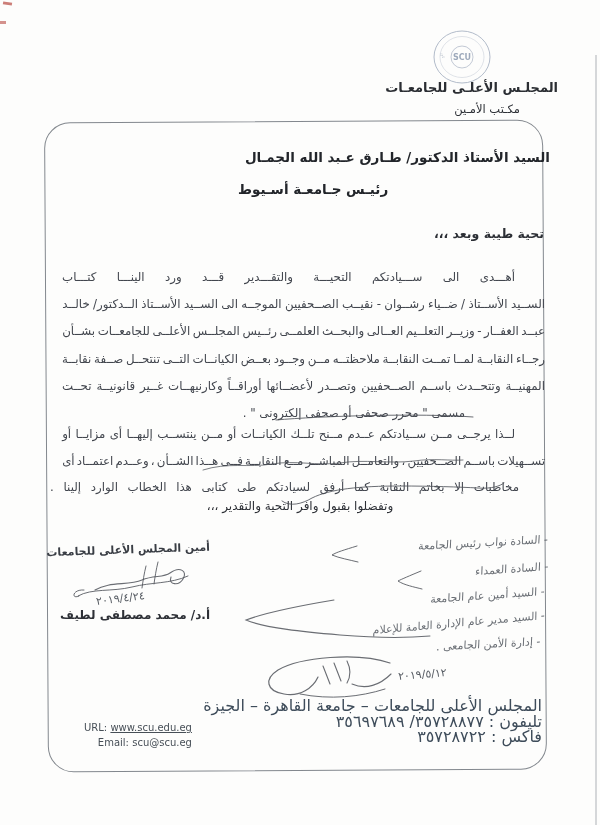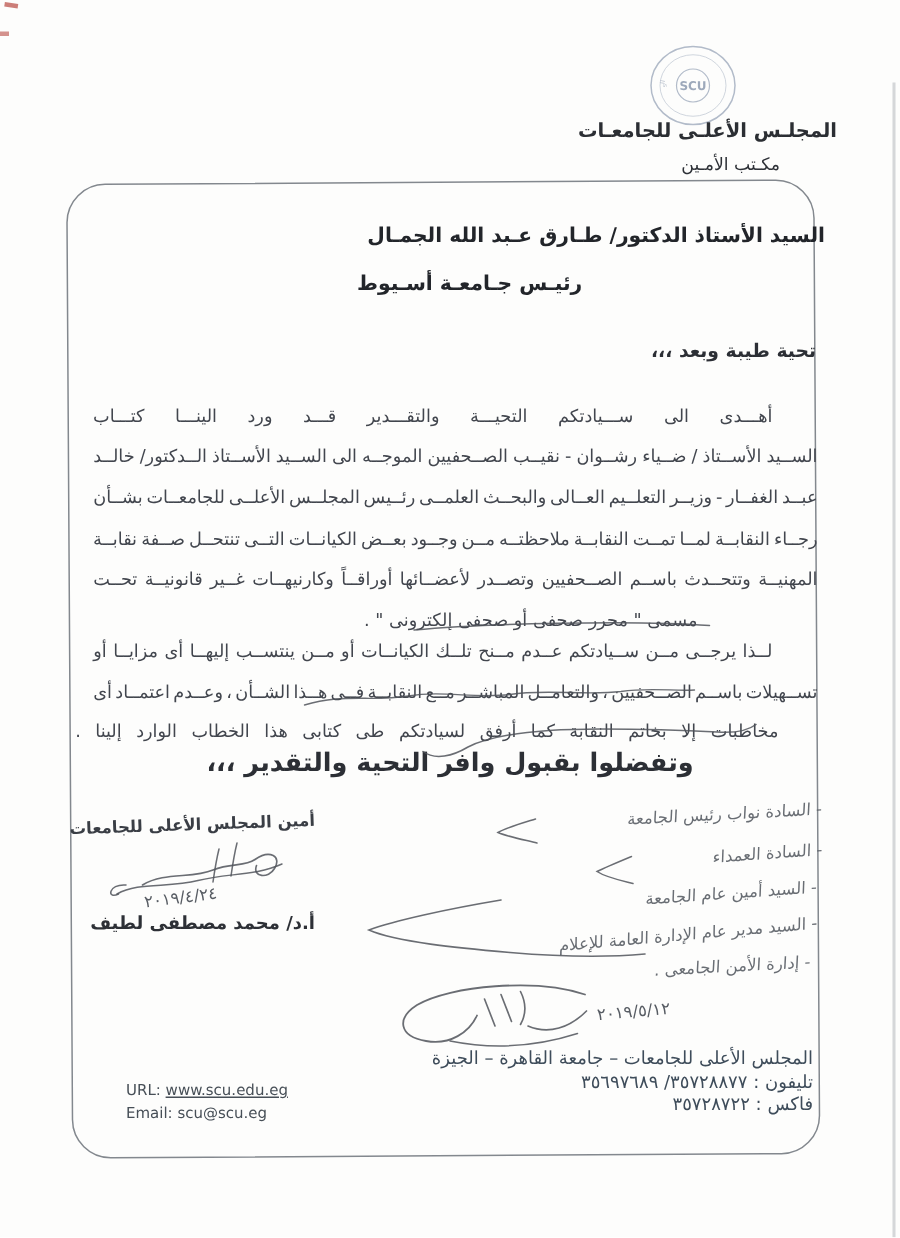--- a/index.html
+++ b/index.html
@@ -25,43 +25,43 @@
   .body-block { left:62px; width:483px; font-size:11.8px; color:#42464e; }
   .p1 { top:263px; }
   .p2 { top:421px; }
   .jline { display:flex; justify-content:space-between; align-items:center; height:27.4px; white-space:nowrap; }
   .p2 .jline { height:26.6px; }
   .indent { padding-right:30px; }
   .pullleft { padding-right:26px; margin-left:-12px; }
   .line { height:27.4px; line-height:27.4px; text-align:right; white-space:nowrap; }
   .quote-line { padding-right:80px; }
   .closing { left:120px; top:499px; width:360px; text-align:center;
-    font-size:17px; font-weight:700; color:#2c2f35; white-space:nowrap; }
+    font-size:12px; font-weight:400; color:#2c2f35; white-space:nowrap; }
   
   .sig-title { left:68px; top:543px; width:142px; text-align:center; font-size:11px;
     font-weight:700; color:#3a3e45; transform:rotate(-2deg); white-space:nowrap; }
   .sig-date { left:96px; top:592px; font-size:11px; color:#575c63;
     transform:rotate(-7deg); letter-spacing:1.5px; direction:ltr; white-space:nowrap; }
   .sig-name { left:58px; top:608px; width:152px; font-size:12px;
     font-weight:700; color:#2d3036; white-space:nowrap; }
   
   .hw { position:absolute; font-size:11px; color:#5a5f66; white-space:nowrap;
     transform-origin:right center; opacity:.9; }
   .hw-1 { right:52px; top:533px; transform:rotate(-3deg) skewX(-6deg); }
   .hw-2 { right:52px; top:560px; transform:rotate(-4deg) skewX(-6deg); }
   .hw-3 { right:55px; top:585px; transform:rotate(-4deg) skewX(-6deg); }
   .hw-4 { right:55px; top:609px; transform:rotate(-5deg) skewX(-6deg); }
   .hw-5 { right:60px; top:635px; transform:rotate(-3deg) skewX(-6deg); }
   .hw-date { left:398px; top:668px; font-size:11px; color:#575c63; direction:ltr;
     transform:rotate(-5deg); letter-spacing:1.5px; white-space:nowrap; }
   
-  .footer-right { right:58px; top:698px; text-align:right; font-size:12px;
+  .footer-right { right:58px; top:698px; text-align:right; font-size:16px;
     color:#3e4c5a; line-height:15.6px; white-space:nowrap; }
   .footer-right .num { direction:ltr; unicode-bidi:isolate; display:inline-block; }
-  .footer-left { left:84px; top:720px; direction:ltr; text-align:left; font-size:10px;
+  .footer-left { left:84px; top:720px; direction:ltr; text-align:right; font-size:10px;
     color:#474f57; line-height:15.2px; white-space:nowrap; }
   .footer-left .url { text-decoration:underline; }
   
   .edge-shadow { left:595px; top:55px; width:2px; height:770px; background:#b5b8bb; opacity:.55; }
   .speck1 { left:3px; top:2px; width:9px; height:3px; background:#b23b31; opacity:.65; transform:rotate(8deg); }
   .speck2 { left:0px; top:21px; width:6px; height:3px; background:#b23b31; opacity:.55; }
   .ink-overlay { left:0; top:0; width:600px; height:825px; pointer-events:none; }
   .ink-overlay path { fill:none; stroke:#50545b; stroke-linecap:round; opacity:.85; }
 </style>
 </head>

